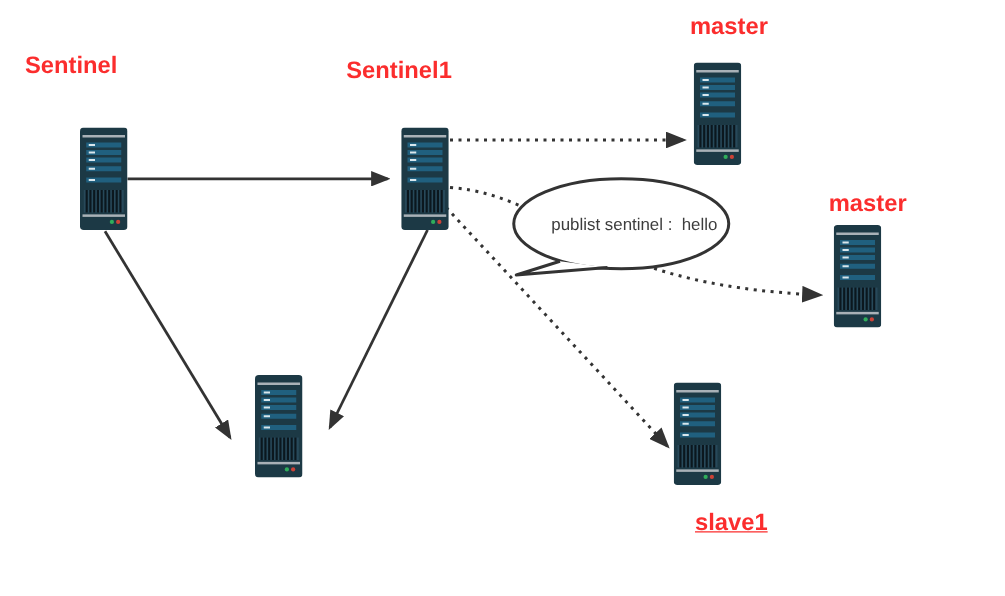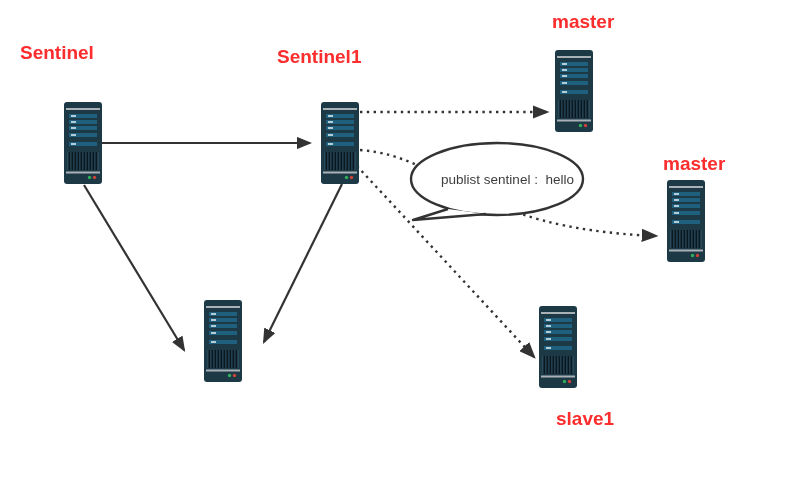--- a/index.html
+++ b/index.html
@@ -98,21 +98,21 @@
     <g>
       <ellipse class="bubble-shape" cx="497" cy="179" rx="86" ry="36"></ellipse>
       <path class="bubble-shape" d="M448,209 L413,220 L486,214"></path>
     </g>
   </svg>
 
   <div class="node-label" style="left:20px;top:42px;">Sentinel</div>
   <div class="node-label" style="left:277px;top:46px;text-align:right;">Sentinel1</div>
   <div class="node-label" style="left:552px;top:11px;">master</div>
   <div class="node-label" style="left:663px;top:153px;">master</div>
-  <div class="node-label" style="left:556px;top:408px;">slave1</div>
+  <div class="node-label" style="left:556px;top:408px;text-decoration:underline;">slave1</div>
 
   <svg class="server" style="left:64px;top:102px;">
       <use href="#server"></use>
     </svg>
   <svg class="server" style="left:321px;top:102px;">
       <use href="#server"></use>
     </svg>
   <svg class="server" style="left:555px;top:50px;">
       <use href="#server"></use>
     </svg>

